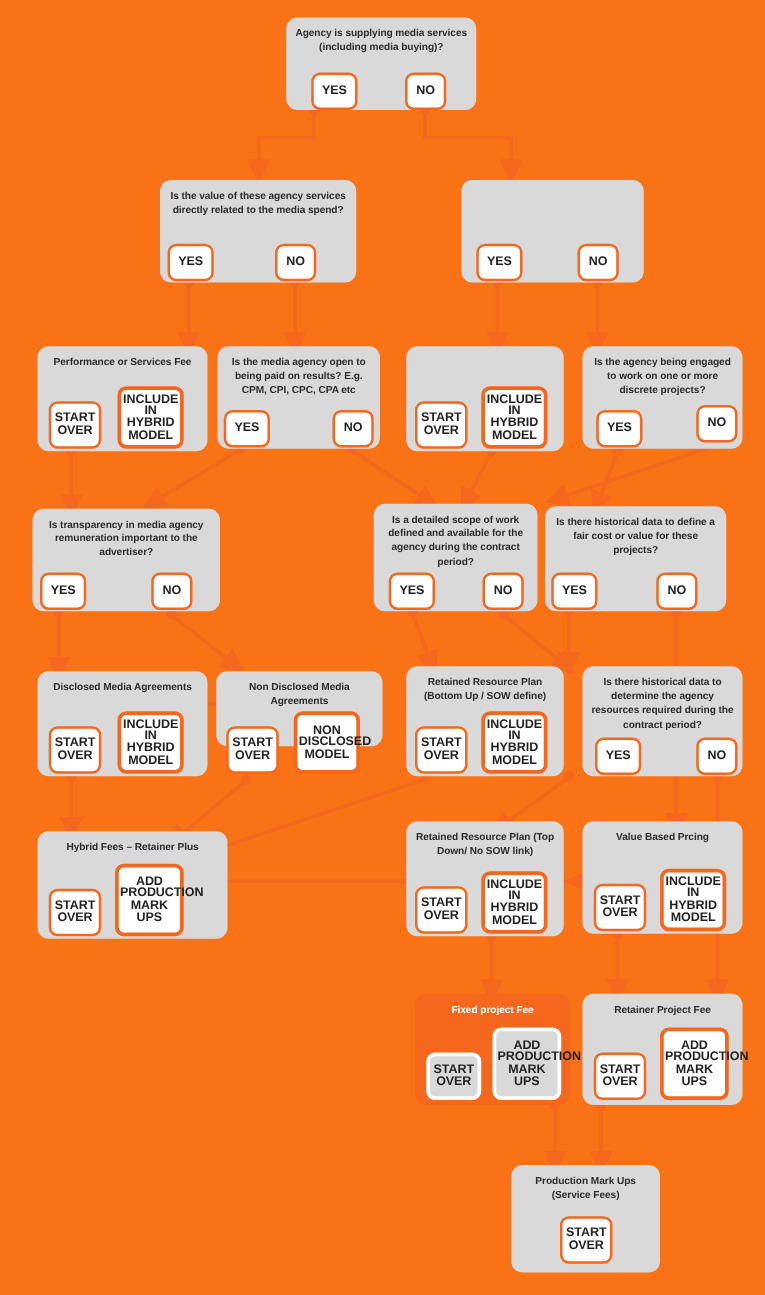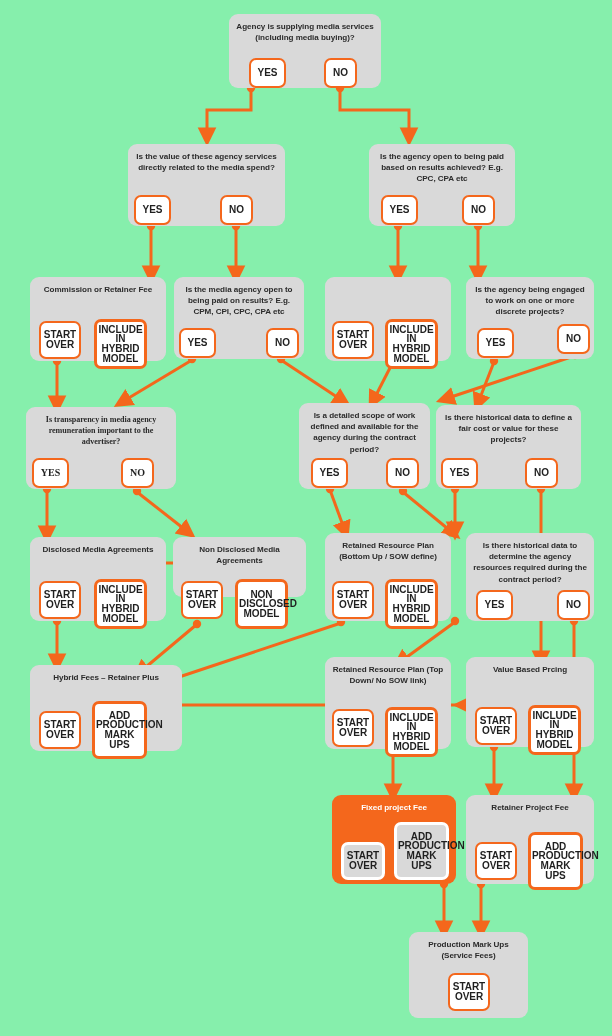--- a/index.html
+++ b/index.html
@@ -1,35 +1,35 @@
 <!DOCTYPE html>
 <html><head>
 <meta charset="utf-8">
 <title>Remuneration Decision Flowchart</title>
 <style>
   html,body{margin:0;padding:0;background:#ffffff;}
   body{font-family:"Liberation Sans",sans-serif;}
-  #stage{position:relative;width:612px;height:1036px;overflow:hidden;background:#86efac;}
+  #stage{position:relative;width:612px;height:1036px;overflow:hidden;background:#f97316;}
   #wires{position:absolute;left:0;top:0;width:612px;height:1036px;}
   .node{position:absolute;box-sizing:border-box;border-radius:9px;background:#d9d9d9;}
   .node.accent{background:#f4671c;}
   .node-title{
     position:absolute;left:5px;right:5px;top:7px;
     text-align:center;font-size:8.1px;line-height:11.2px;
     font-weight:bold;color:#2b2b2b;letter-spacing:-0.05px;
   }
   .node.accent .node-title{color:#ffffff;}
   .btn{
     position:absolute;box-sizing:border-box;
     border:2.4px solid #f4671c;border-radius:7px;background:#ffffff;
     display:flex;align-items:center;justify-content:center;text-align:center;
     font-size:10px;line-height:9.6px;font-weight:bold;color:#1f1f1f;
     letter-spacing:-0.05px;padding:1px;
   }
-  .btn.thick{border-width:3.1px;margin-top:10px;}
+  .btn.thick{border-width:3.1px;}
   .btn.ghost{background:#d9d9d9;border-color:#ffffff;border-width:3.1px;}
   .btn span{display:block;width:100%;}
 </style>
 </head>
 <body>
 
 <div id="stage">
 
   <svg id="wires" viewBox="0 0 612 1036">
     <defs>
@@ -148,31 +148,30 @@
     <div class="node-title">Is the value of these agency services directly related to the media spend?</div>
     <div class="btn" style="left:6px;top:51px;width:37px;height:30px;">
       <span>YES</span>
       </div>
     <div class="btn" style="left:92px;top:51px;width:33px;height:30px;">
       <span>NO</span>
       </div>
   </div>
 
   <div class="node" style="left:369px;top:144px;width:146px;height:82px;">
-    <div class="node-title">Is the agency open to being paid based on results achieved? E.g. CPC, CPA etc</div>
     <div class="btn" style="left:12px;top:51px;width:37px;height:30px;">
       <span>YES</span>
       </div>
     <div class="btn" style="left:93px;top:51px;width:33px;height:30px;">
       <span>NO</span>
       </div>
   </div>
 
   <div class="node" style="left:30px;top:277px;width:136px;height:84px;">
-    <div class="node-title">Commission or Retainer Fee</div>
+    <div class="node-title">Performance or Services Fee</div>
     <div class="btn" style="left:9px;top:44px;width:42px;height:38px;">
       <span>START OVER</span>
       </div>
     <div class="btn thick" style="left:64px;top:32px;width:53px;height:50px;">
       <span>INCLUDE IN HYBRID MODEL</span>
       </div>
   </div>
 
   <div class="node" style="left:174px;top:277px;width:130px;height:82px;">
     <div class="node-title">Is the media agency open to being paid on results? E.g. CPM, CPI, CPC, CPA etc</div>
@@ -196,21 +195,21 @@
   <div class="node" style="left:466px;top:277px;width:128px;height:82px;">
     <div class="node-title">Is the agency being engaged to work on one or more discrete projects?</div>
     <div class="btn" style="left:11px;top:51px;width:37px;height:30px;">
       <span>YES</span>
       </div>
     <div class="btn" style="left:91px;top:47px;width:33px;height:30px;">
       <span>NO</span>
       </div>
   </div>
 
-  <div class="node" style="left:26px;top:407px;width:150px;height:82px;font-family:Liberation Serif, serif;">
+  <div class="node" style="left:26px;top:407px;width:150px;height:82px;">
     <div class="node-title">Is transparency in media agency remuneration important to the advertiser?</div>
     <div class="btn" style="left:6px;top:51px;width:37px;height:30px;">
       <span>YES</span>
       </div>
     <div class="btn" style="left:95px;top:51px;width:33px;height:30px;">
       <span>NO</span>
       </div>
   </div>
 
   <div class="node" style="left:299px;top:403px;width:131px;height:86px;">

